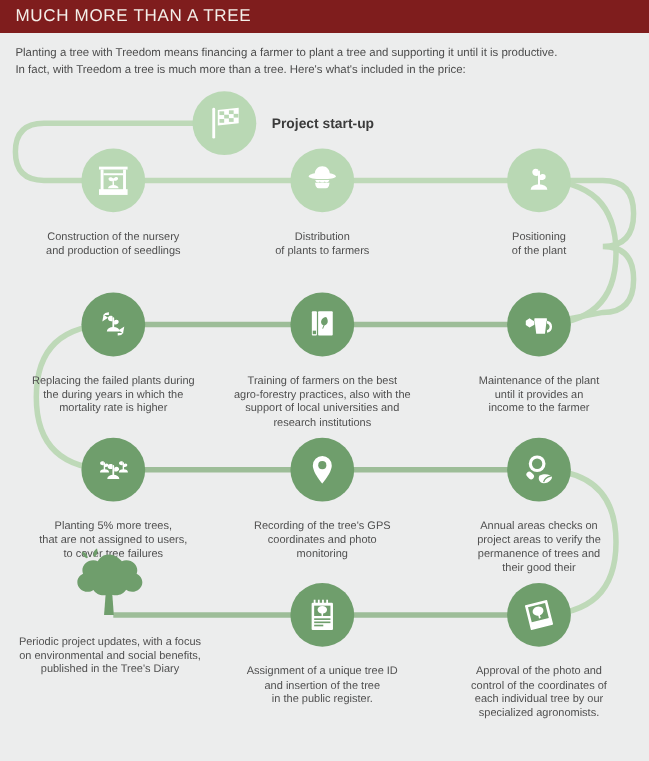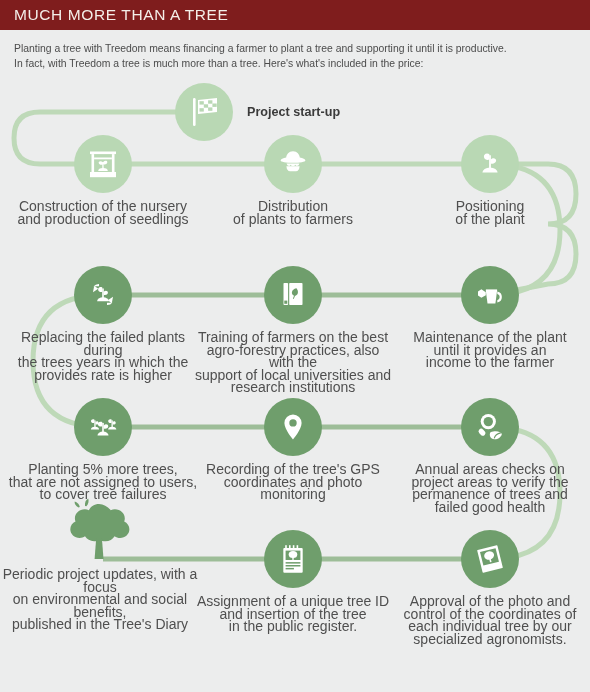--- a/index.html
+++ b/index.html
@@ -63,22 +63,22 @@
     margin: 0 auto;
     display: flex;
     align-items: center;
     justify-content: center;
   }
   .node-icon.pale   { background: #b9d8b4; }
   .node-icon.dark   { background: #6f9e6c; }
   .node-icon.plain  { background: transparent; width: 74px; height: 64px; }
 
   .node-label {
-    margin-top: 7px;
-    font-size: 14px;
+    margin-top: 17px;
+    font-size: 10px;
     line-height: 12.6px;
     color: #4f4f4f;
   }
   .node-label.bold-right {
     font-size: 12.6px;
     font-weight: bold;
     color: #3b3b3b;
   }
 
   
@@ -212,22 +212,22 @@
           <path d="M27.5 25.5 a6.5 6.5 0 0 1-5.5 2.6 l0-2.4 4.3 0 z M26.8 26.2 l1.2-6.4 -5.2 3.4 z"></path>
           <path d="M17.3 10.5 c-2.6-1.3-4.6 0.4-4.1 2.5 0.4 1.8 2.6 2.5 4.1 1.8z"></path>
           <path d="M18.7 14.7 c1.8-1.9 4.4-0.9 4.2 1 -0.15 1.8-2.4 2.7-4.2 2z"></path>
           <rect x="17.2" y="11.3" width="1.6" height="11.5" rx="0.8"></rect>
           <path d="M12.1 24.3 a5.9 4.1 0 0 1 11.8 0 z"></path>
         </g>
       </svg>
     </div>
     <div class="node-label">
       <div>Replacing the failed plants during</div>
-      <div>the trees years in which the</div>
-      <div>provides rate is higher</div>
+      <div>the during years in which the</div>
+      <div>mortality rate is higher</div>
     </div>
   </div>
 
   <div class="node" style="left:293px; top:236px;">
     <div class="node-icon dark">
       <svg class="gl" width="36" height="36" viewBox="0 0 36 36">
         <g fill="#fff">
           <rect x="8.5" y="6" width="4.6" height="22" rx="0.8"></rect>
           <rect x="14.2" y="6" width="13.3" height="22" rx="0.8"></rect>
         </g>
@@ -316,21 +316,21 @@
           <path d="M18.5 23.3 c6.2-2.7 10.6 0.1 11.2 1.4 0.6 1.3-2.1 5.6-7.3 5.6 -4 0-5.7-4.4-3.9-7z"></path>
         </g>
         <circle cx="16.3" cy="12.6" r="4.7" fill="#6f9e6c"></circle>
         <path d="M22.2 29.3 c0.8-3.2 3.3-4.8 6.6-5.4" fill="none" stroke="#6f9e6c" stroke-width="1.1"></path>
       </svg>
     </div>
     <div class="node-label">
       <div>Annual areas checks on</div>
       <div>project areas to verify the</div>
       <div>permanence of trees and</div>
-      <div>failed good health</div>
+      <div>their good their</div>
     </div>
   </div>
 
   <div class="node" style="left:100px; top:467px;">
     <div class="node-icon plain">
       <svg class="gl" width="74" height="64" viewBox="0 0 74 64">
         <g fill="#6f9e6c">
           <path d="M22 9 c-0.5-3.5 1-6.3 3.2-7.4 0.9 2.6 0.2 5.8-1.8 7.6z"></path>
           <path d="M15.5 10.5 c-2.8-1.5-4.2-4-3.8-6.1 2.4 0.4 4.6 2.8 5.1 5.6z"></path>
           <path d="M36 7 c-4.8 0-8.5 2.6-10.1 6.3 -1.2-0.6-2.6-1-4.1-1 -5.5 0-9.9 4.1-9.9 9.2 0 1.1 0.2 2.1 0.6 3.1 -3.1 1.4-5.2 4.3-5.2 7.7 0 4.8 4.2 8.7 9.3 8.7 2 0 3.9-0.6 5.4-1.7 1.8 2.9 5.2 4.9 9.1 4.9 2.1 0 4-0.6 5.6-1.5 1.6 1 3.6 1.5 5.7 1.5 4 0 7.4-2 9.2-5 1.5 1.1 3.4 1.8 5.5 1.8 5.1 0 9.3-3.9 9.3-8.7 0-3.4-2.1-6.4-5.2-7.8 0.4-0.9 0.6-2 0.6-3 0-5.1-4.4-9.2-9.9-9.2-1.5 0-2.9 0.3-4.1 0.9 C44.3 9.5 40.6 7 36 7z"></path>

